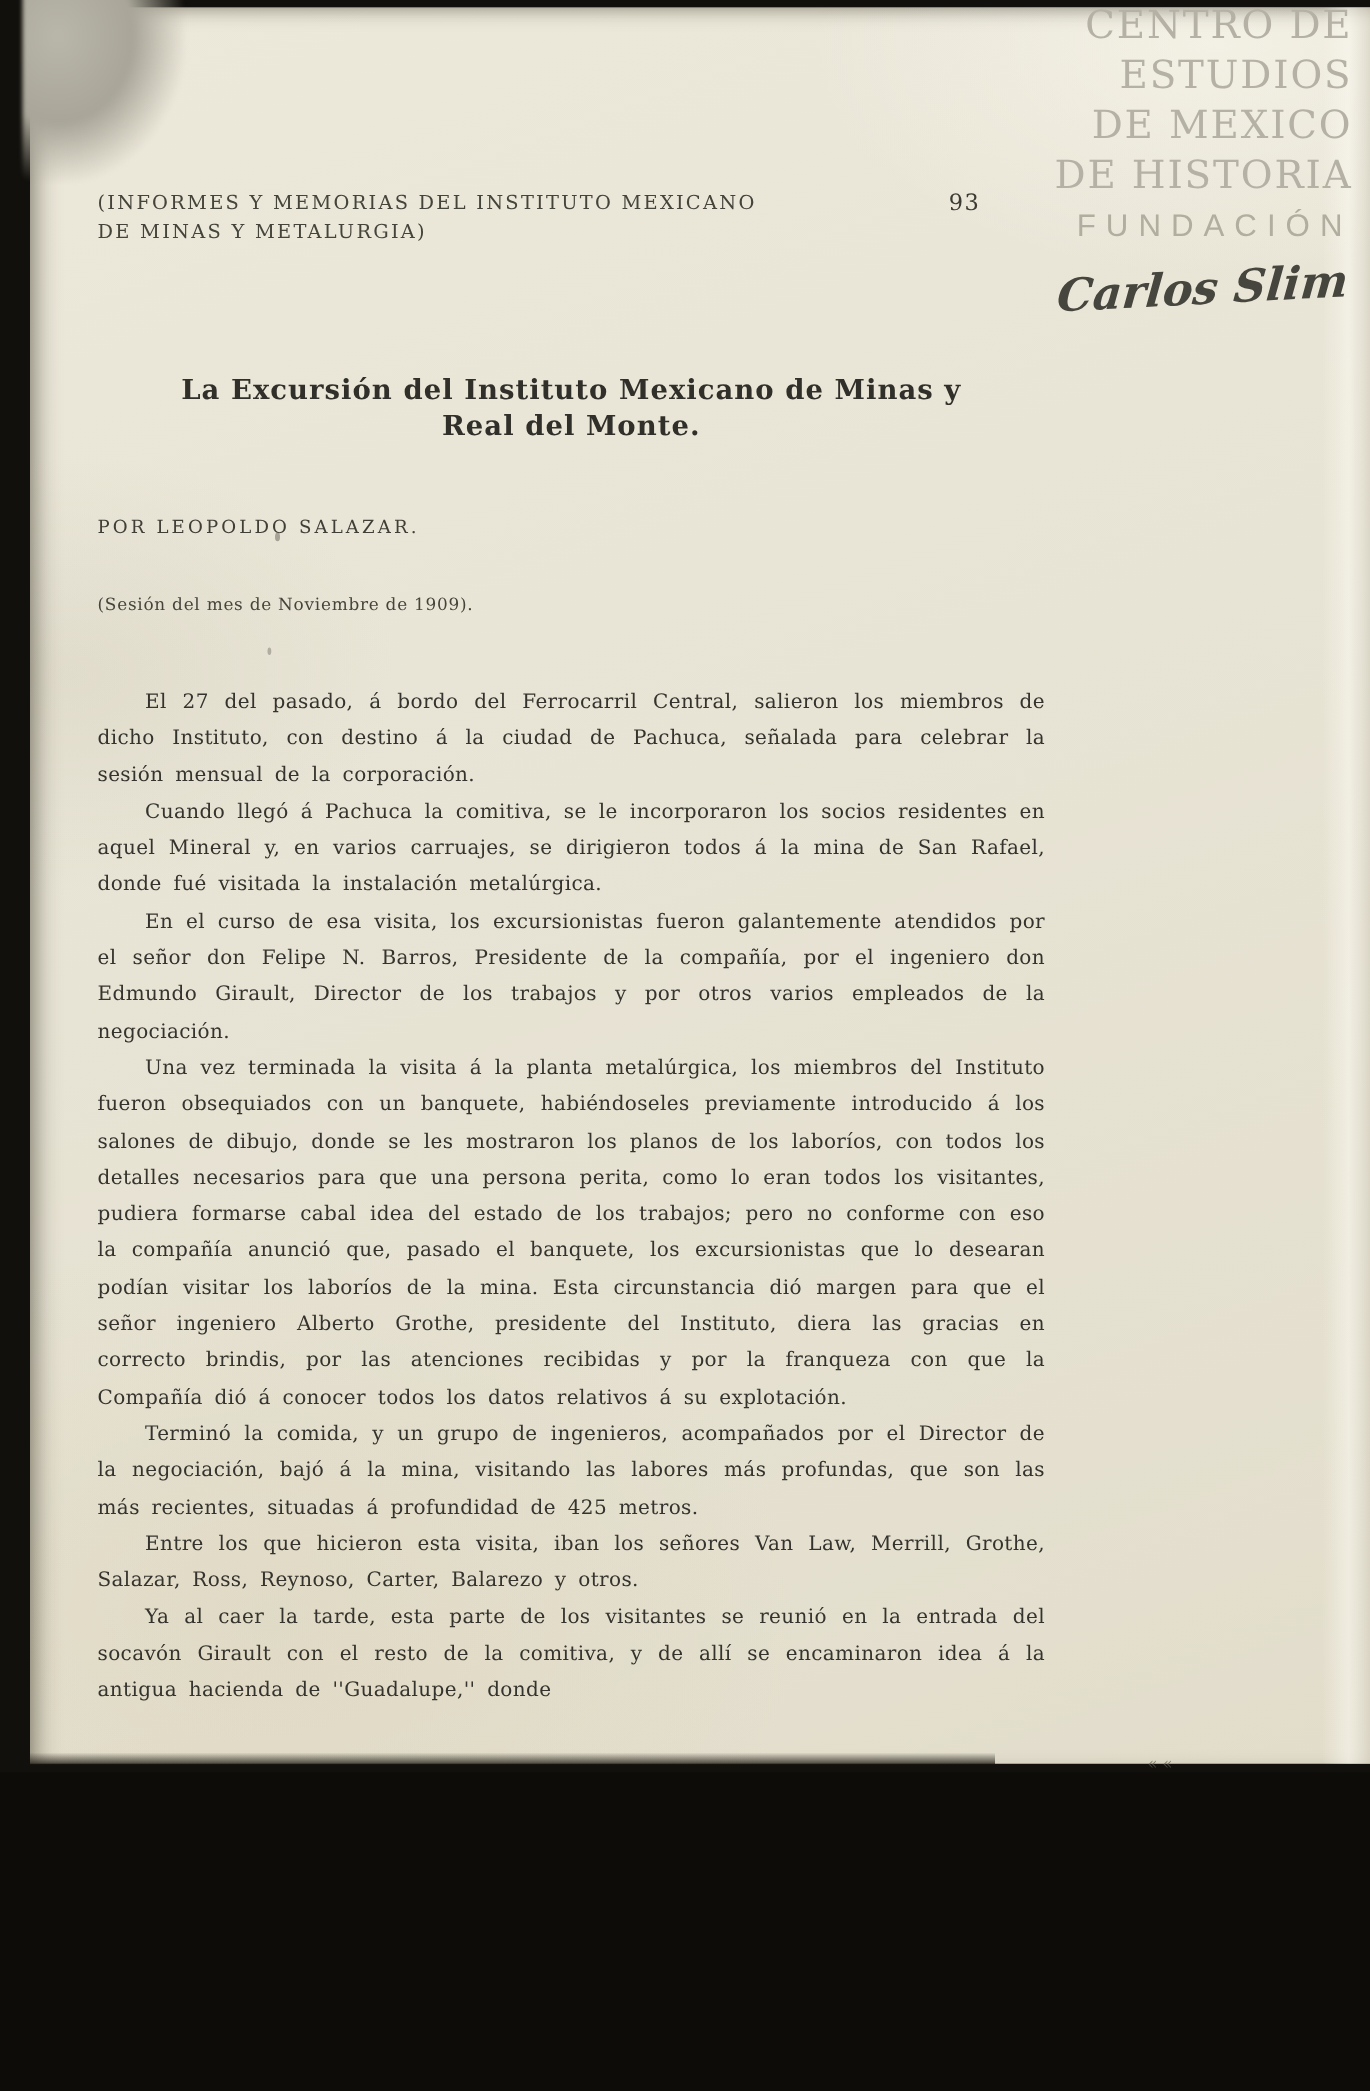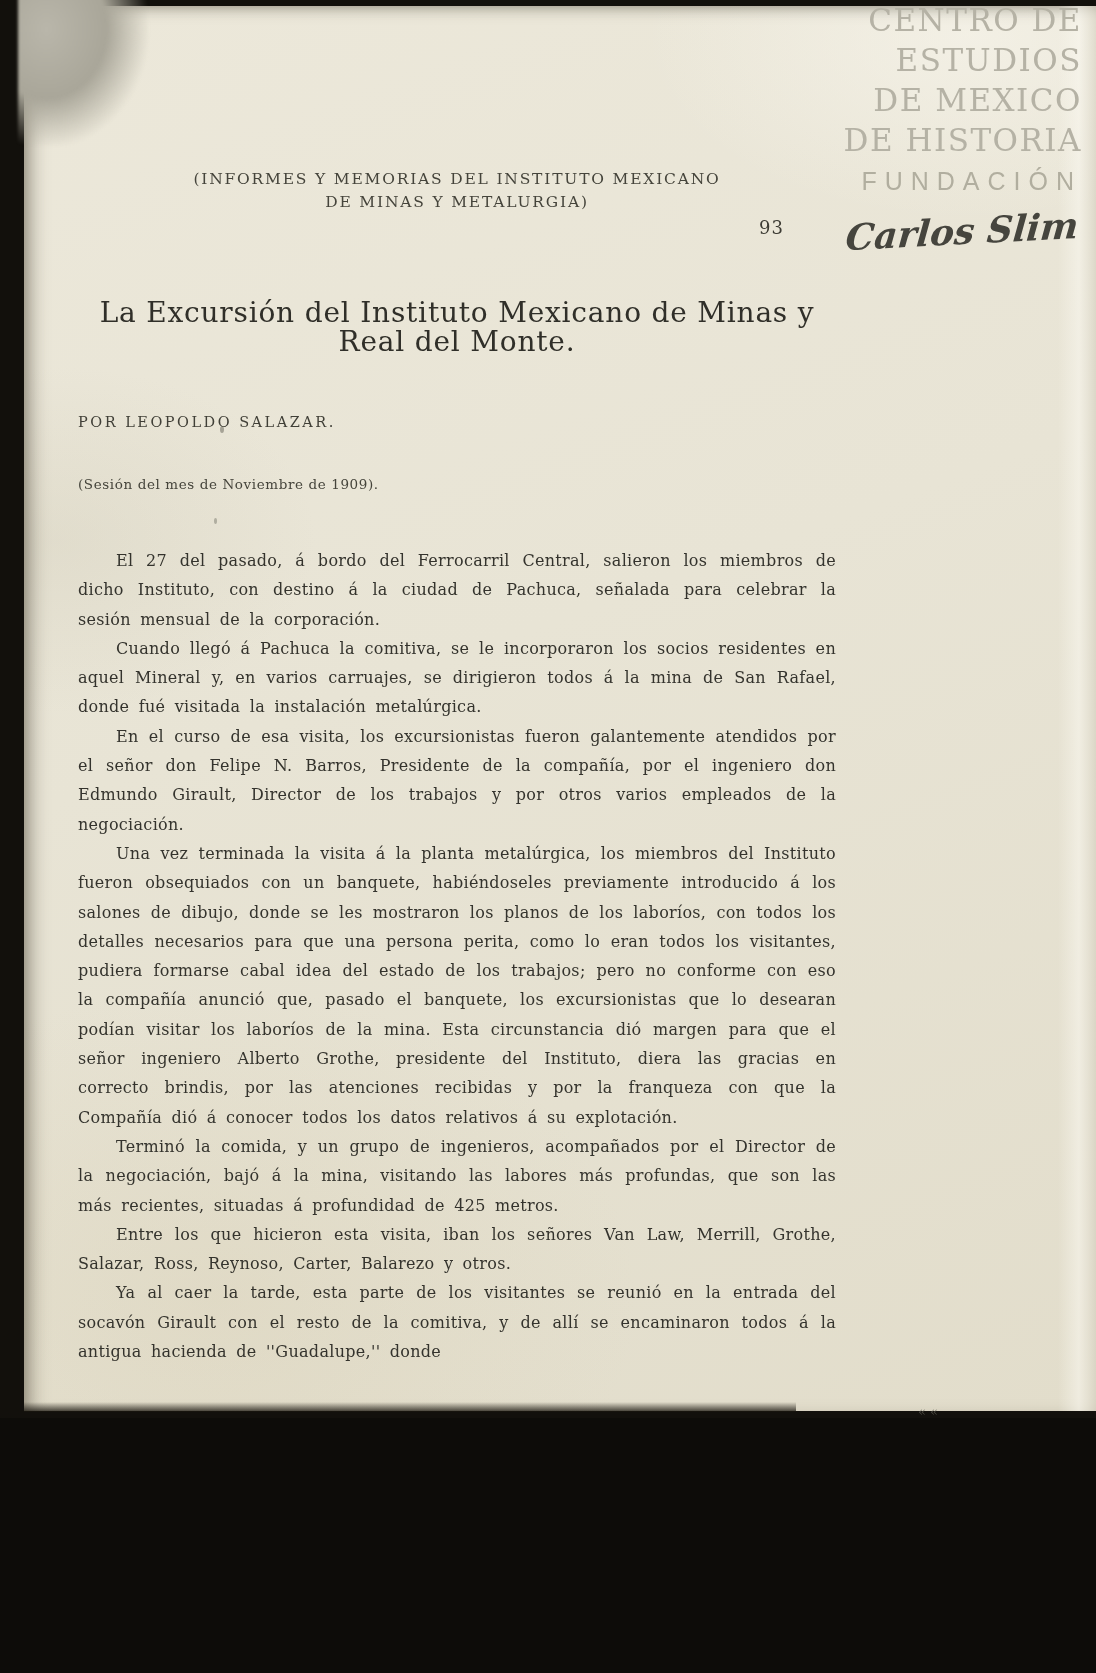--- a/index.html
+++ b/index.html
@@ -86,43 +86,41 @@
   
   .content {
     position: absolute;
     left: 54px; top: 0;
     width: 758px;
     color: #34332d;
   }
 
   .running-header {
     position: absolute;
-    top: 162px; left: 0; width: 100%;
-    text-align: center;
+    top: 145px; left: 0; width: 100%;
     font-size: 15.5px;
     letter-spacing: 1.8px;
     line-height: 23px;
     color: #45443b;
   }
   .page-number {
     position: absolute;
     right: 52px; top: 0;
     font-size: 18px;
     letter-spacing: 1px;
     color: #3c3b33;
-    margin-top: 48px;
   }
 
   .title {
     position: absolute;
     top: 292px; left: 0; width: 100%;
     margin: 0;
     text-align: center;
-    font-size: 28px;
-    font-weight: normal;
+    font-size: 22px;
+    font-weight: bold;
     line-height: 29px;
     letter-spacing: 0.8px;
     color: #302f29;
   }
   .t-line { display: block; }
 
   .byline {
     position: absolute;
     top: 408px; left: 0; width: 100%;
     font-size: 14.5px;
@@ -207,21 +205,21 @@
 
       <div class="session-note">(Sesión del mes de Noviembre de 1909).</div>
 
       <div class="body-text">
         <p>El 27 del pasado, á bordo del Ferrocarril Central, salieron los miembros de dicho Instituto, con destino á la ciudad de Pachuca, señalada para celebrar la sesión mensual de la corporación.</p>
         <p>Cuando llegó á Pachuca la comitiva, se le incorporaron los socios residentes en aquel Mineral y, en varios carruajes, se dirigieron todos á la mina de San Rafael, donde fué visitada la instalación metalúrgica.</p>
         <p>En el curso de esa visita, los excursionistas fueron galantemente atendidos por el señor don Felipe N. Barros, Presidente de la compañía, por el ingeniero don Edmundo Girault, Director de los trabajos y por otros varios empleados de la negociación.</p>
         <p>Una vez terminada la visita á la planta metalúrgica, los miembros del Instituto fueron obsequiados con un banquete, habiéndoseles previamente introducido á los salones de dibujo, donde se les mostraron los planos de los laboríos, con todos los detalles necesarios para que una persona perita, como lo eran todos los visitantes, pudiera formarse cabal idea del estado de los trabajos; pero no conforme con eso la compañía anunció que, pasado el banquete, los excursionistas que lo desearan podían visitar los laboríos de la mina. Esta circunstancia dió margen para que el señor ingeniero Alberto Grothe, presidente del Instituto, diera las gracias en correcto brindis, por las atenciones recibidas y por la franqueza con que la Compañía dió á conocer todos los datos relativos á su explotación.</p>
         <p>Terminó la comida, y un grupo de ingenieros, acompañados por el Director de la negociación, bajó á la mina, visitando las labores más profundas, que son las más recientes, situadas á profundidad de 425 metros.</p>
         <p>Entre los que hicieron esta visita, iban los señores Van Law, Merrill, Grothe, Salazar, Ross, Reynoso, Carter, Balarezo y otros.</p>
-        <p>Ya al caer la tarde, esta parte de los visitantes se reunió en la entrada del socavón Girault con el resto de la comitiva, y de allí se encaminaron todos á la antigua hacienda de ''Guadalupe,'' donde</p>
+        <p>Ya al caer la tarde, esta parte de los visitantes se reunió en la entrada del socavón Girault con el resto de la comitiva, y de allí se encaminaron idea á la antigua hacienda de ''Guadalupe,'' donde</p>
       </div>
 
     </div>
 
     <span class="speck speck-a"></span>
     <span class="speck speck-b"></span>
     <div class="margin-marks">«
 «</div>
 
   </div>

